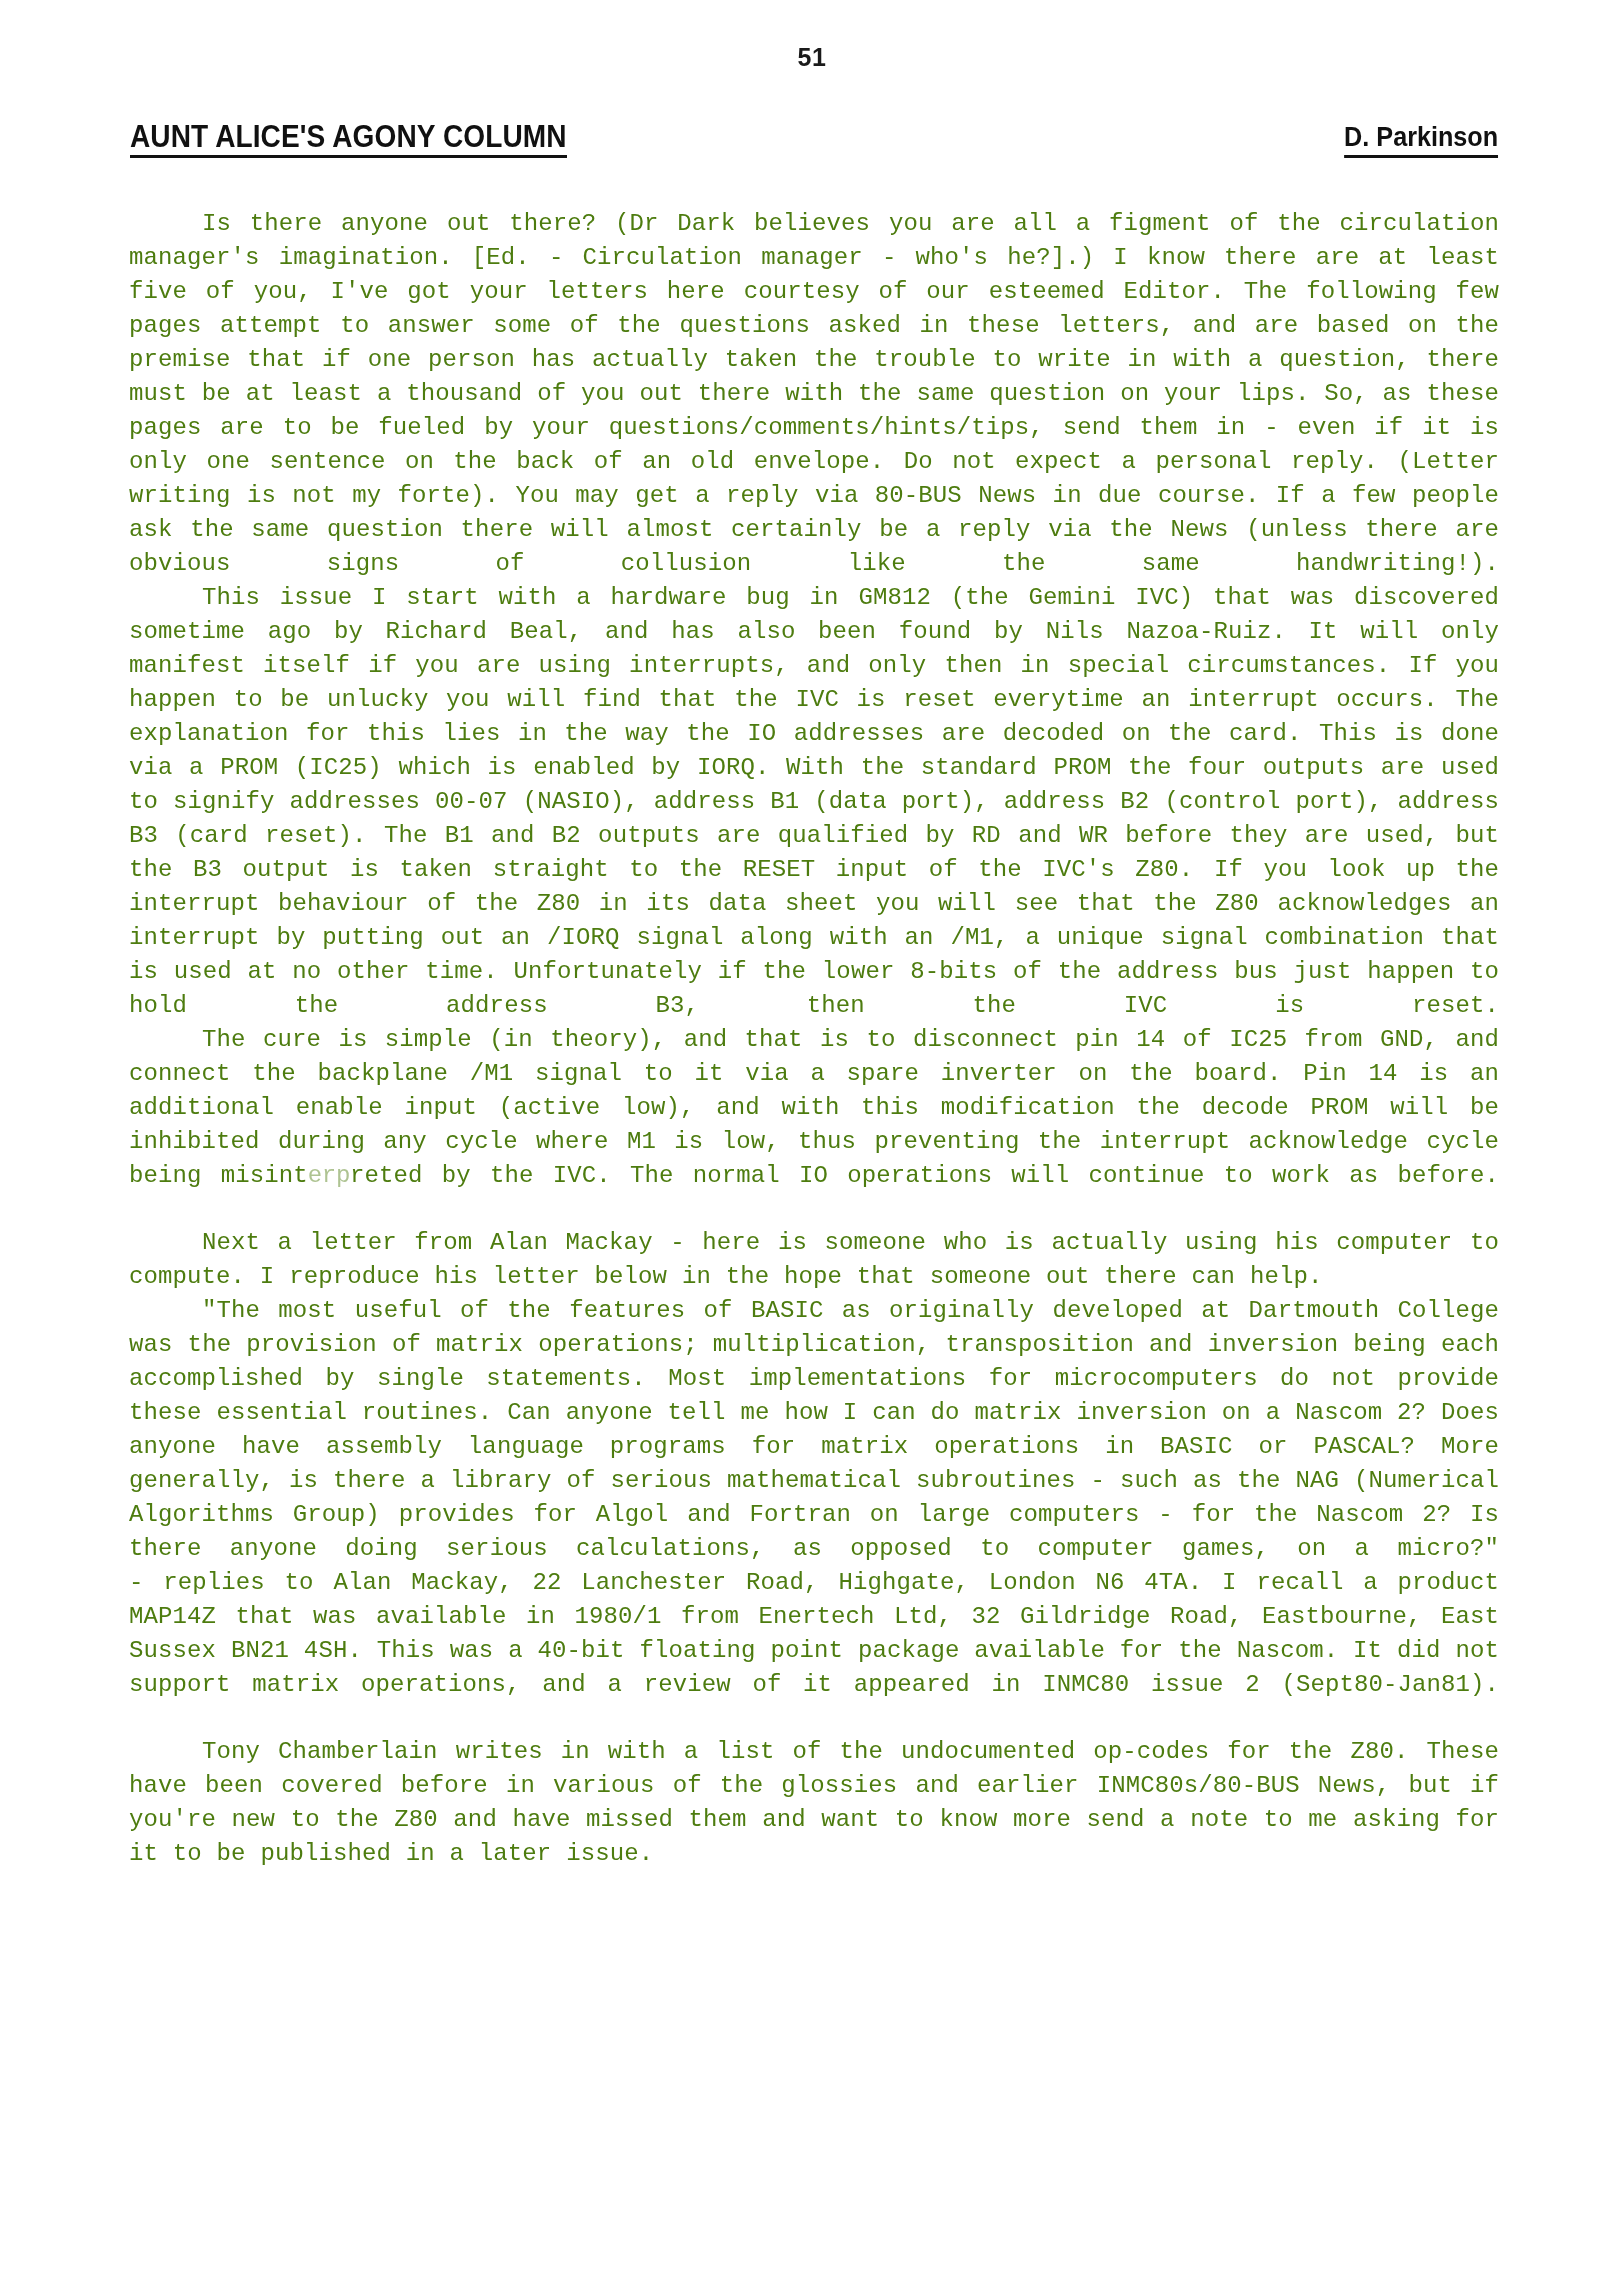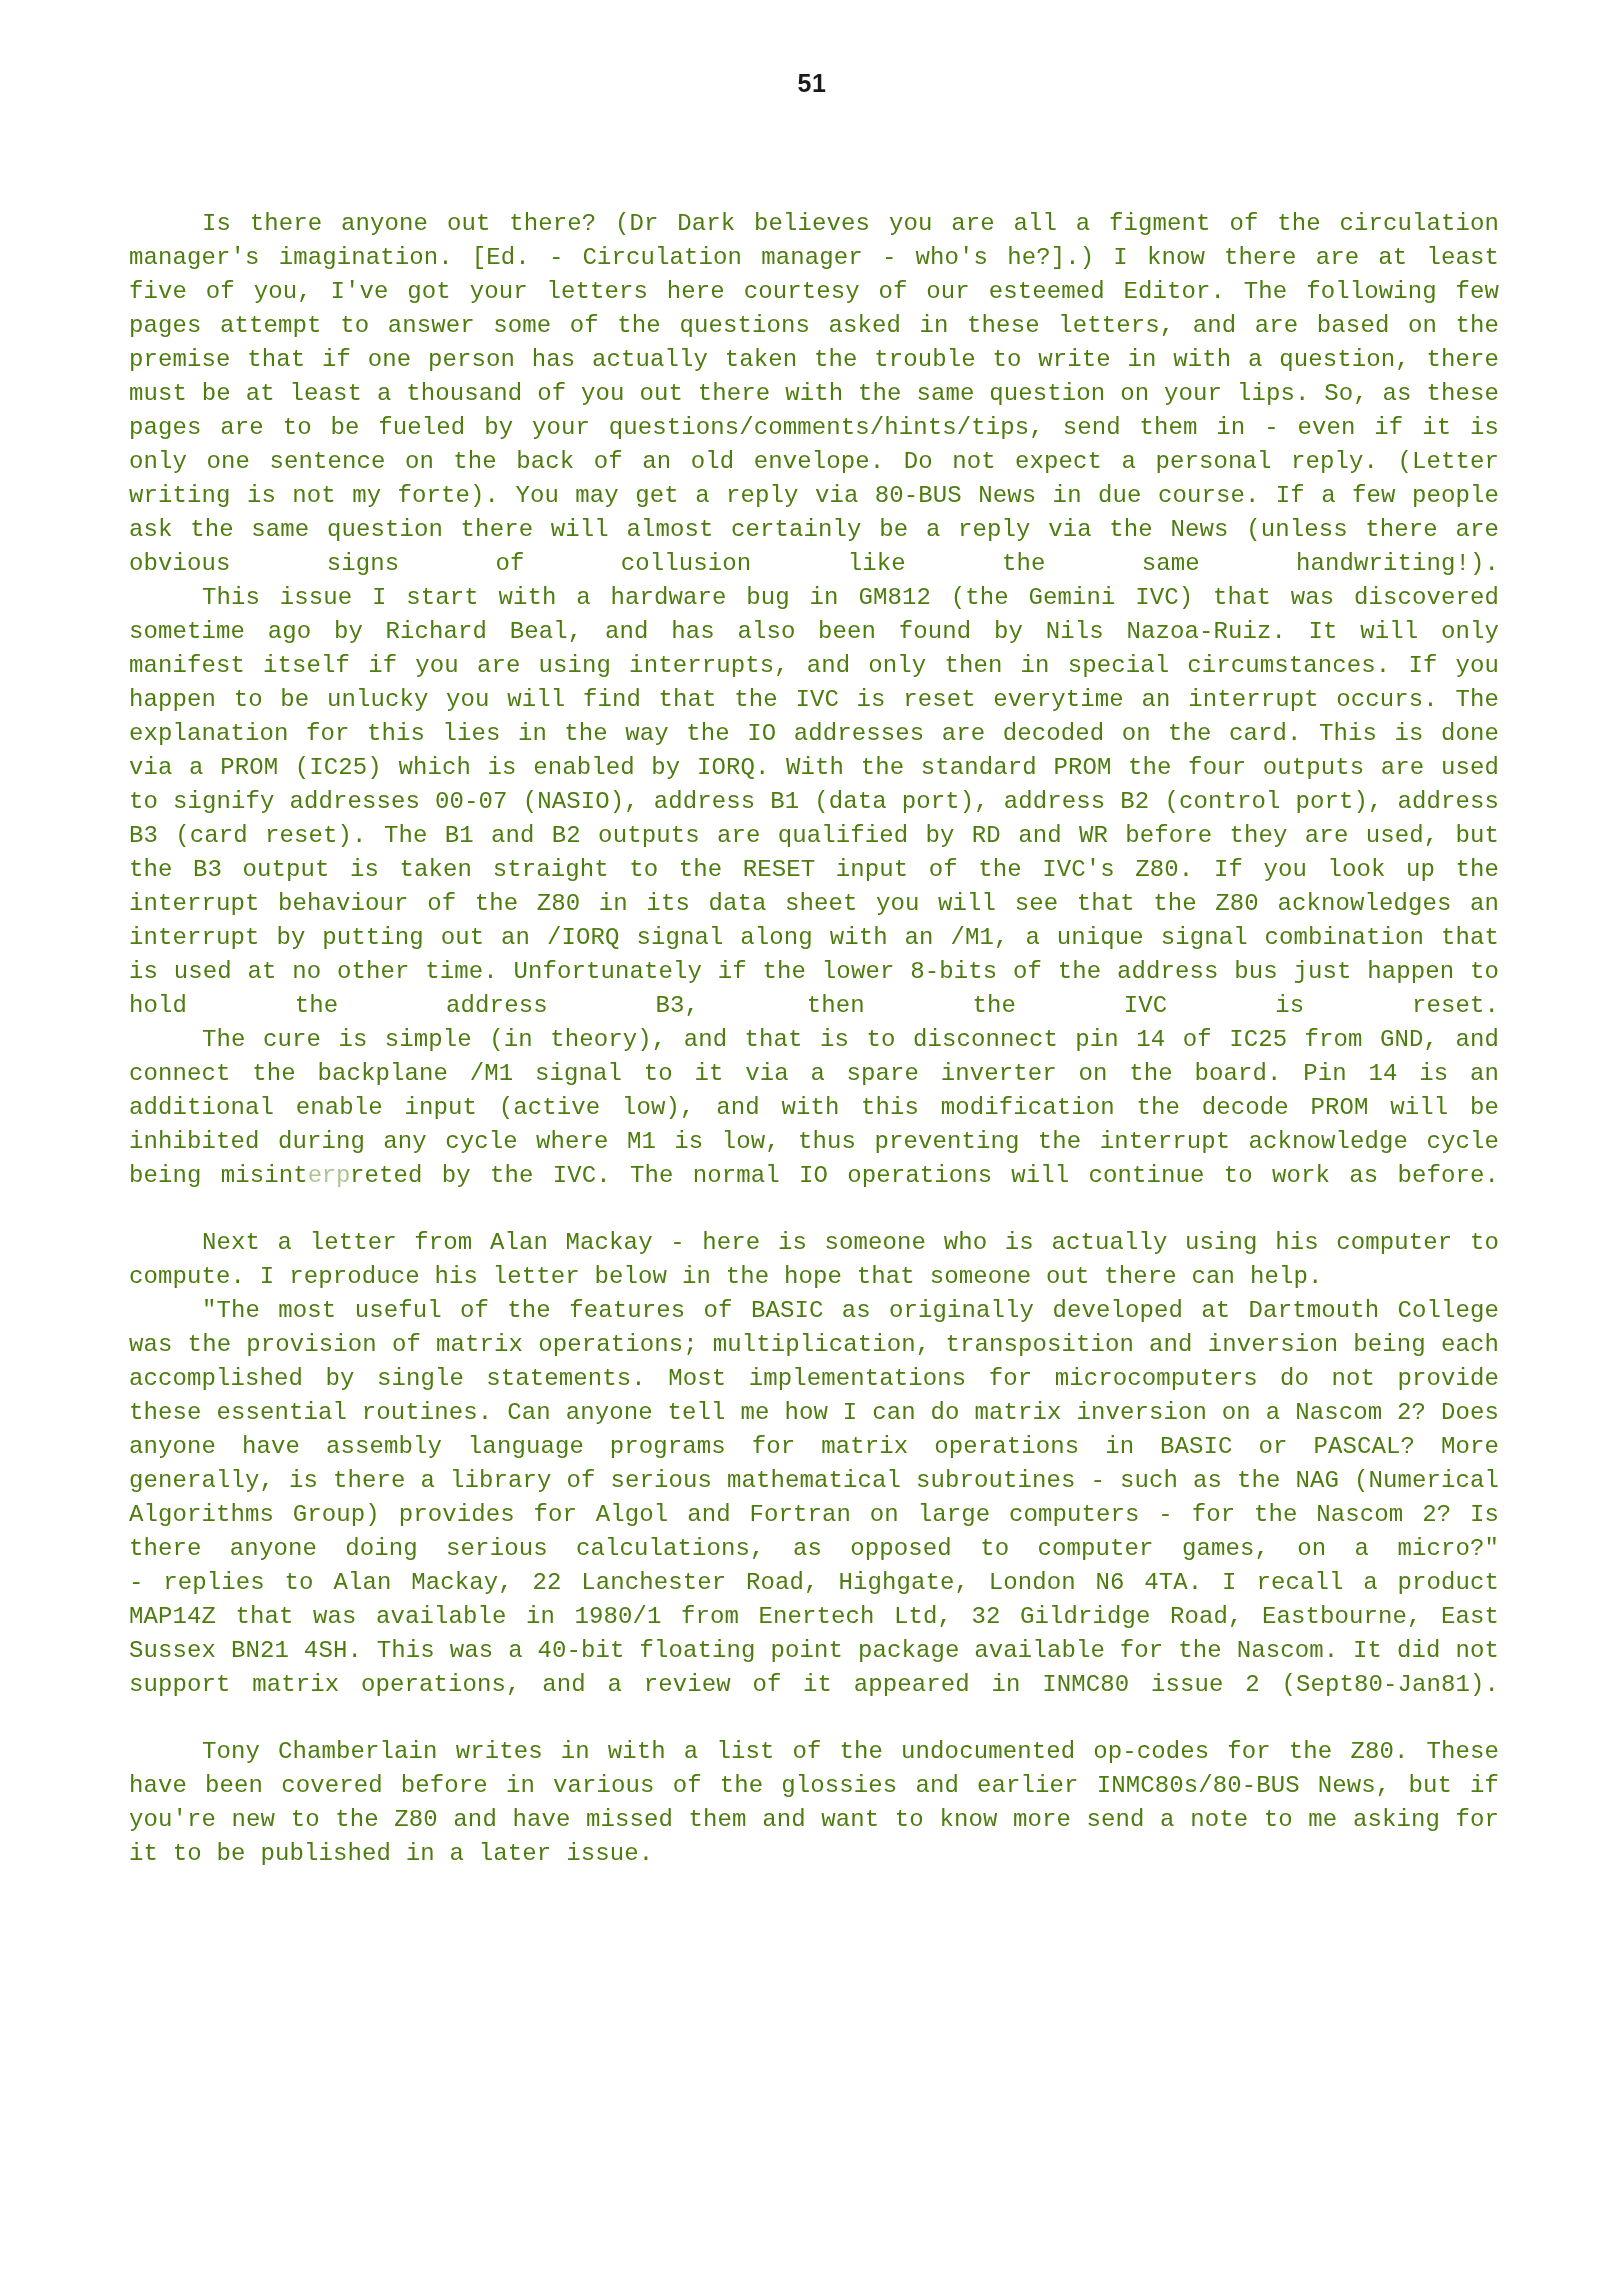--- a/index.html
+++ b/index.html
@@ -28,21 +28,20 @@
     position: absolute;
     top: 43px;
     left: 0;
     width: 1624px;
     text-align: center;
     font-family: "Liberation Sans", "DejaVu Sans", sans-serif;
     font-size: 25px;
     font-weight: 700;
     letter-spacing: 0.7px;
     color: #1a1a1a;
-    margin-top: 26px;
   }
 
   
   .masthead {
     position: absolute;
     top: 117px;
     left: 130px;
     width: 1368px;
     height: 47px;
   }
@@ -109,20 +108,24 @@
     letter-spacing: -0.3px;
   }
 </style>
 </head>
 <body>
 
 <div class="page">
 
   <div class="page-number">51</div>
 
+  <div class="masthead">
+    <div class="masthead-title">AUNT ALICE'S AGONY COLUMN</div>
+    <div class="masthead-author">D. Parkinson</div>
+  </div>
 
   <div class="body-copy">
 
     <p class="para indent full-justify">Is there anyone out there? (Dr Dark believes you are all a figment of the circulation manager's imagination. [Ed. - Circulation manager - who's he?].) I know there are at least five of you, I've got your letters here courtesy of our esteemed Editor. The following few pages attempt to answer some of the questions asked in these letters, and are based on the premise that if one person has actually taken the trouble to write in with a question, there must be at least a thousand of you out there with the same question on your lips. So, as these pages are to be fueled by your questions/comments/hints/tips, send them in - even if it is only one sentence on the back of an old envelope. Do not expect a personal reply. (Letter writing is not my forte). You may get a reply via 80-BUS News in due course. If a few people ask the same question there will almost certainly be a reply via the News (unless there are obvious signs of collusion like the same handwriting!).</p>
 
     <p class="para indent full-justify">This issue I start with a hardware bug in GM812 (the Gemini IVC) that was discovered sometime ago by Richard Beal, and has also been found by Nils Nazoa-Ruiz. It will only manifest itself if you are using interrupts, and only then in special circumstances. If you happen to be unlucky you will find that the IVC is reset everytime an interrupt occurs. The explanation for this lies in the way the IO addresses are decoded on the card. This is done via a PROM (IC25) which is enabled by IORQ. With the standard PROM the four outputs are used to signify addresses 00-07 (NASIO), address B1 (data port), address B2 (control port), address B3 (card reset). The B1 and B2 outputs are qualified by RD and WR before they are used, but the B3 output is taken straight to the RESET input of the IVC's Z80. If you look up the interrupt behaviour of the Z80 in its data sheet you will see that the Z80 acknowledges an interrupt by putting out an /IORQ signal along with an /M1, a unique signal combination that is used at no other time. Unfortunately if the lower 8-bits of the address bus just happen to hold the address B3, then the IVC is reset.</p>
 
     <p class="para indent full-justify"><span>The cure is simple (in theory), and that is to disconnect pin 14 of IC25 from GND, and connect the backplane /M1 signal to it via a spare inverter on the board. Pin 14 is an additional enable input (active low), and with this modification the decode PROM will be inhibited during any cycle where M1 is low, thus preventing the interrupt acknowledge cycle being misint</span><span class="smudge">erp</span><span>reted by the IVC. The normal IO operations will continue to work as before.</span></p>
 
     <p class="para indent gap-before">Next a letter from Alan Mackay - here is someone who is actually using his computer to compute. I reproduce his letter below in the hope that someone out there can help.</p>

